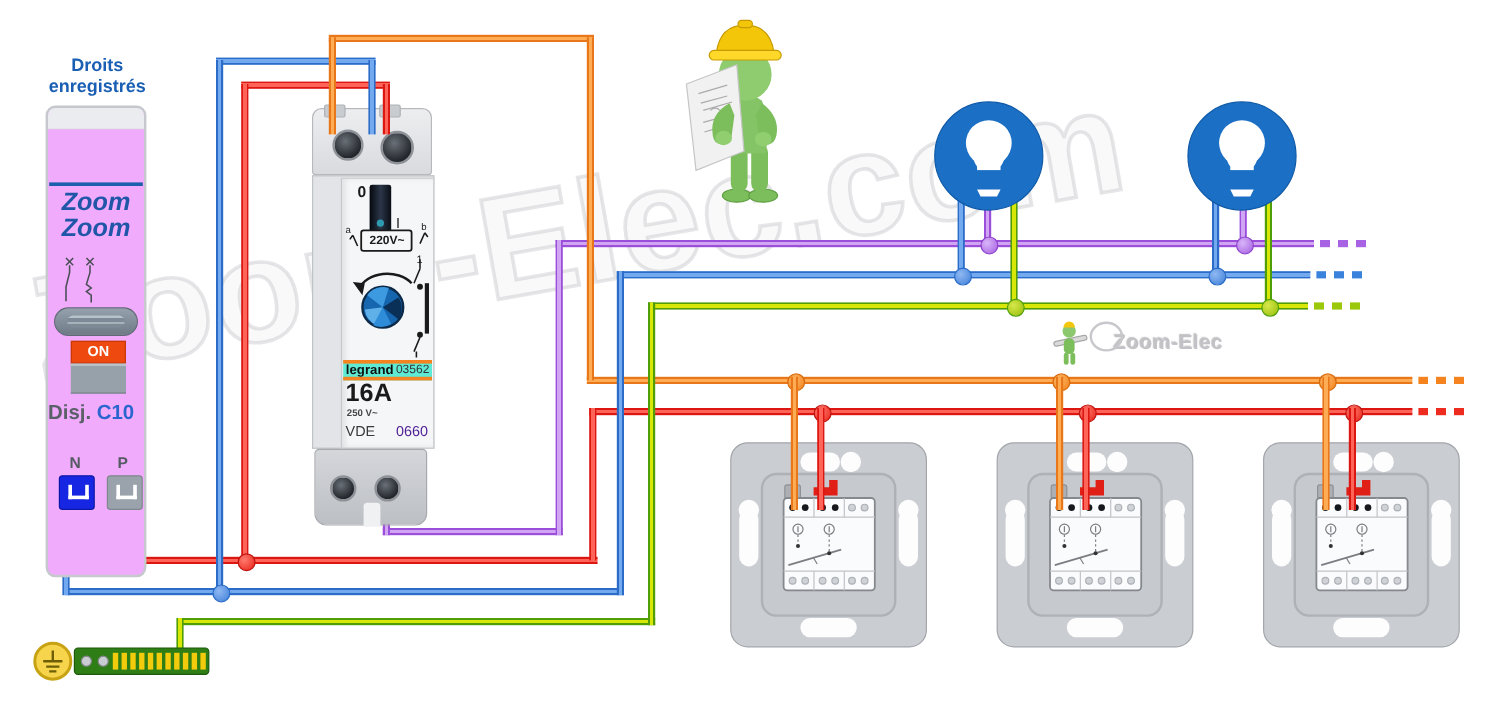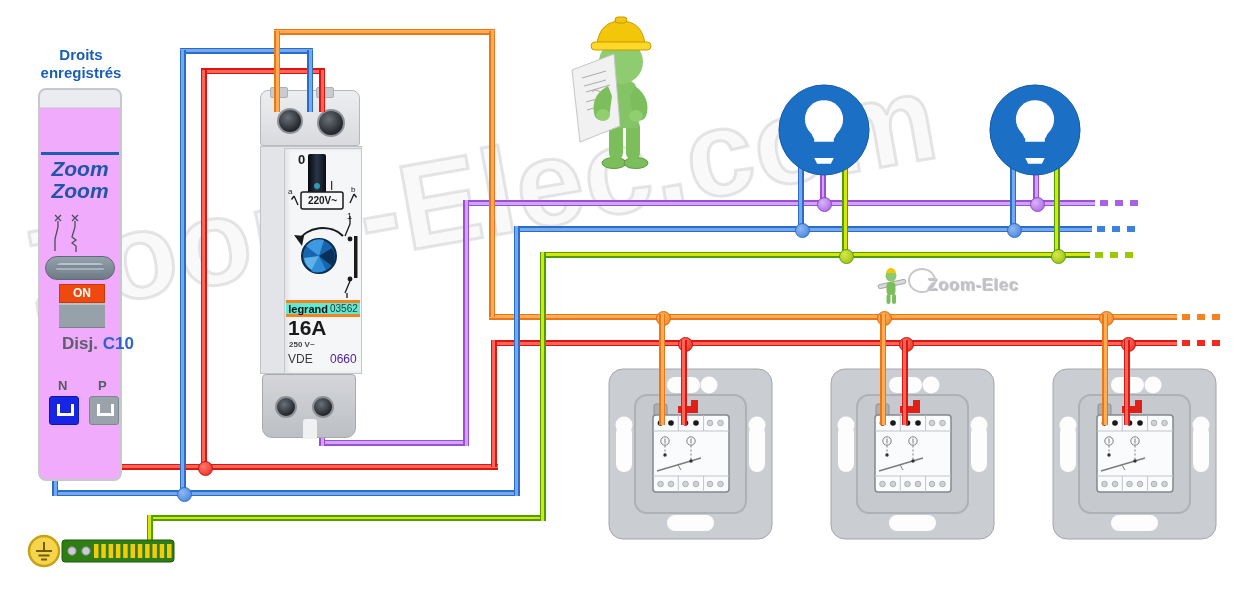--- a/index.html
+++ b/index.html
@@ -44,21 +44,21 @@
   .breaker .brand{left:0;top:68px;width:80px;text-align:center;font-size:21px;line-height:22px;
     font-weight:bold;font-style:italic;color:#2056A8;}
   .breaker .toggle{left:5px;top:166px;width:70px;height:24px;border-radius:12px;
     background:linear-gradient(to bottom,#95A1AC,#6E7A86);border:1px solid #5E6A74;box-sizing:border-box;}
   .breaker .toggle i{display:block;margin:6px 10px;height:10px;border-radius:5px;
     background:linear-gradient(to bottom,#B8C2CA 0 2px,#7E8A96 2px 5px,#A8B2BA 5px 7px,#7E8A96 7px);}
   .breaker .onbox{left:19px;top:194px;width:44px;height:17px;background:#EE4A10;color:#fff;
     font-size:12px;font-weight:bold;text-align:center;line-height:17px;border:1px solid #C83808;}
   .breaker .graybox{left:19px;top:213px;width:46px;height:22px;background:#97A1AA;
     border-top:2px solid #B8C0C8;border-bottom:1px solid #78828A;}
-  .breaker .disj{left:0;top:244px;width:80px;text-align:center;font-size:17px;font-weight:bold;color:#5A6068;margin-left:18px;}
+  .breaker .disj{left:0;top:244px;width:80px;text-align:left;font-size:17px;font-weight:bold;color:#5A6068;}
   .breaker .disj b{color:#2B66CE;}
   .breaker .np{top:288px;font-size:13px;font-weight:bold;color:#555B63;}
   .terminal{position:absolute;top:306px;width:28px;height:27px;border-radius:3px;}
   .terminal .u{position:absolute;left:7px;top:7px;width:11px;height:9px;border:3px solid #fff;border-top:none;}
   
   .relay{left:258px;top:90px;width:106px;height:356px;z-index:3;}
   .relay .topblock{left:2px;top:0;width:100px;height:56px;background:linear-gradient(to bottom,#EDEEF0,#D8DADE);
     border:1px solid #B6B8BC;border-radius:8px 8px 3px 3px;box-sizing:border-box;}
   .relay .notch{top:-3px;width:16px;height:9px;background:#C8CBD0;border:1px solid #AEB1B6;border-radius:2px;}
   .screw{position:absolute;border-radius:50%;background:radial-gradient(circle at 40% 35%,#6A7078,#23272C 70%);border:2px solid #8E9298;}

